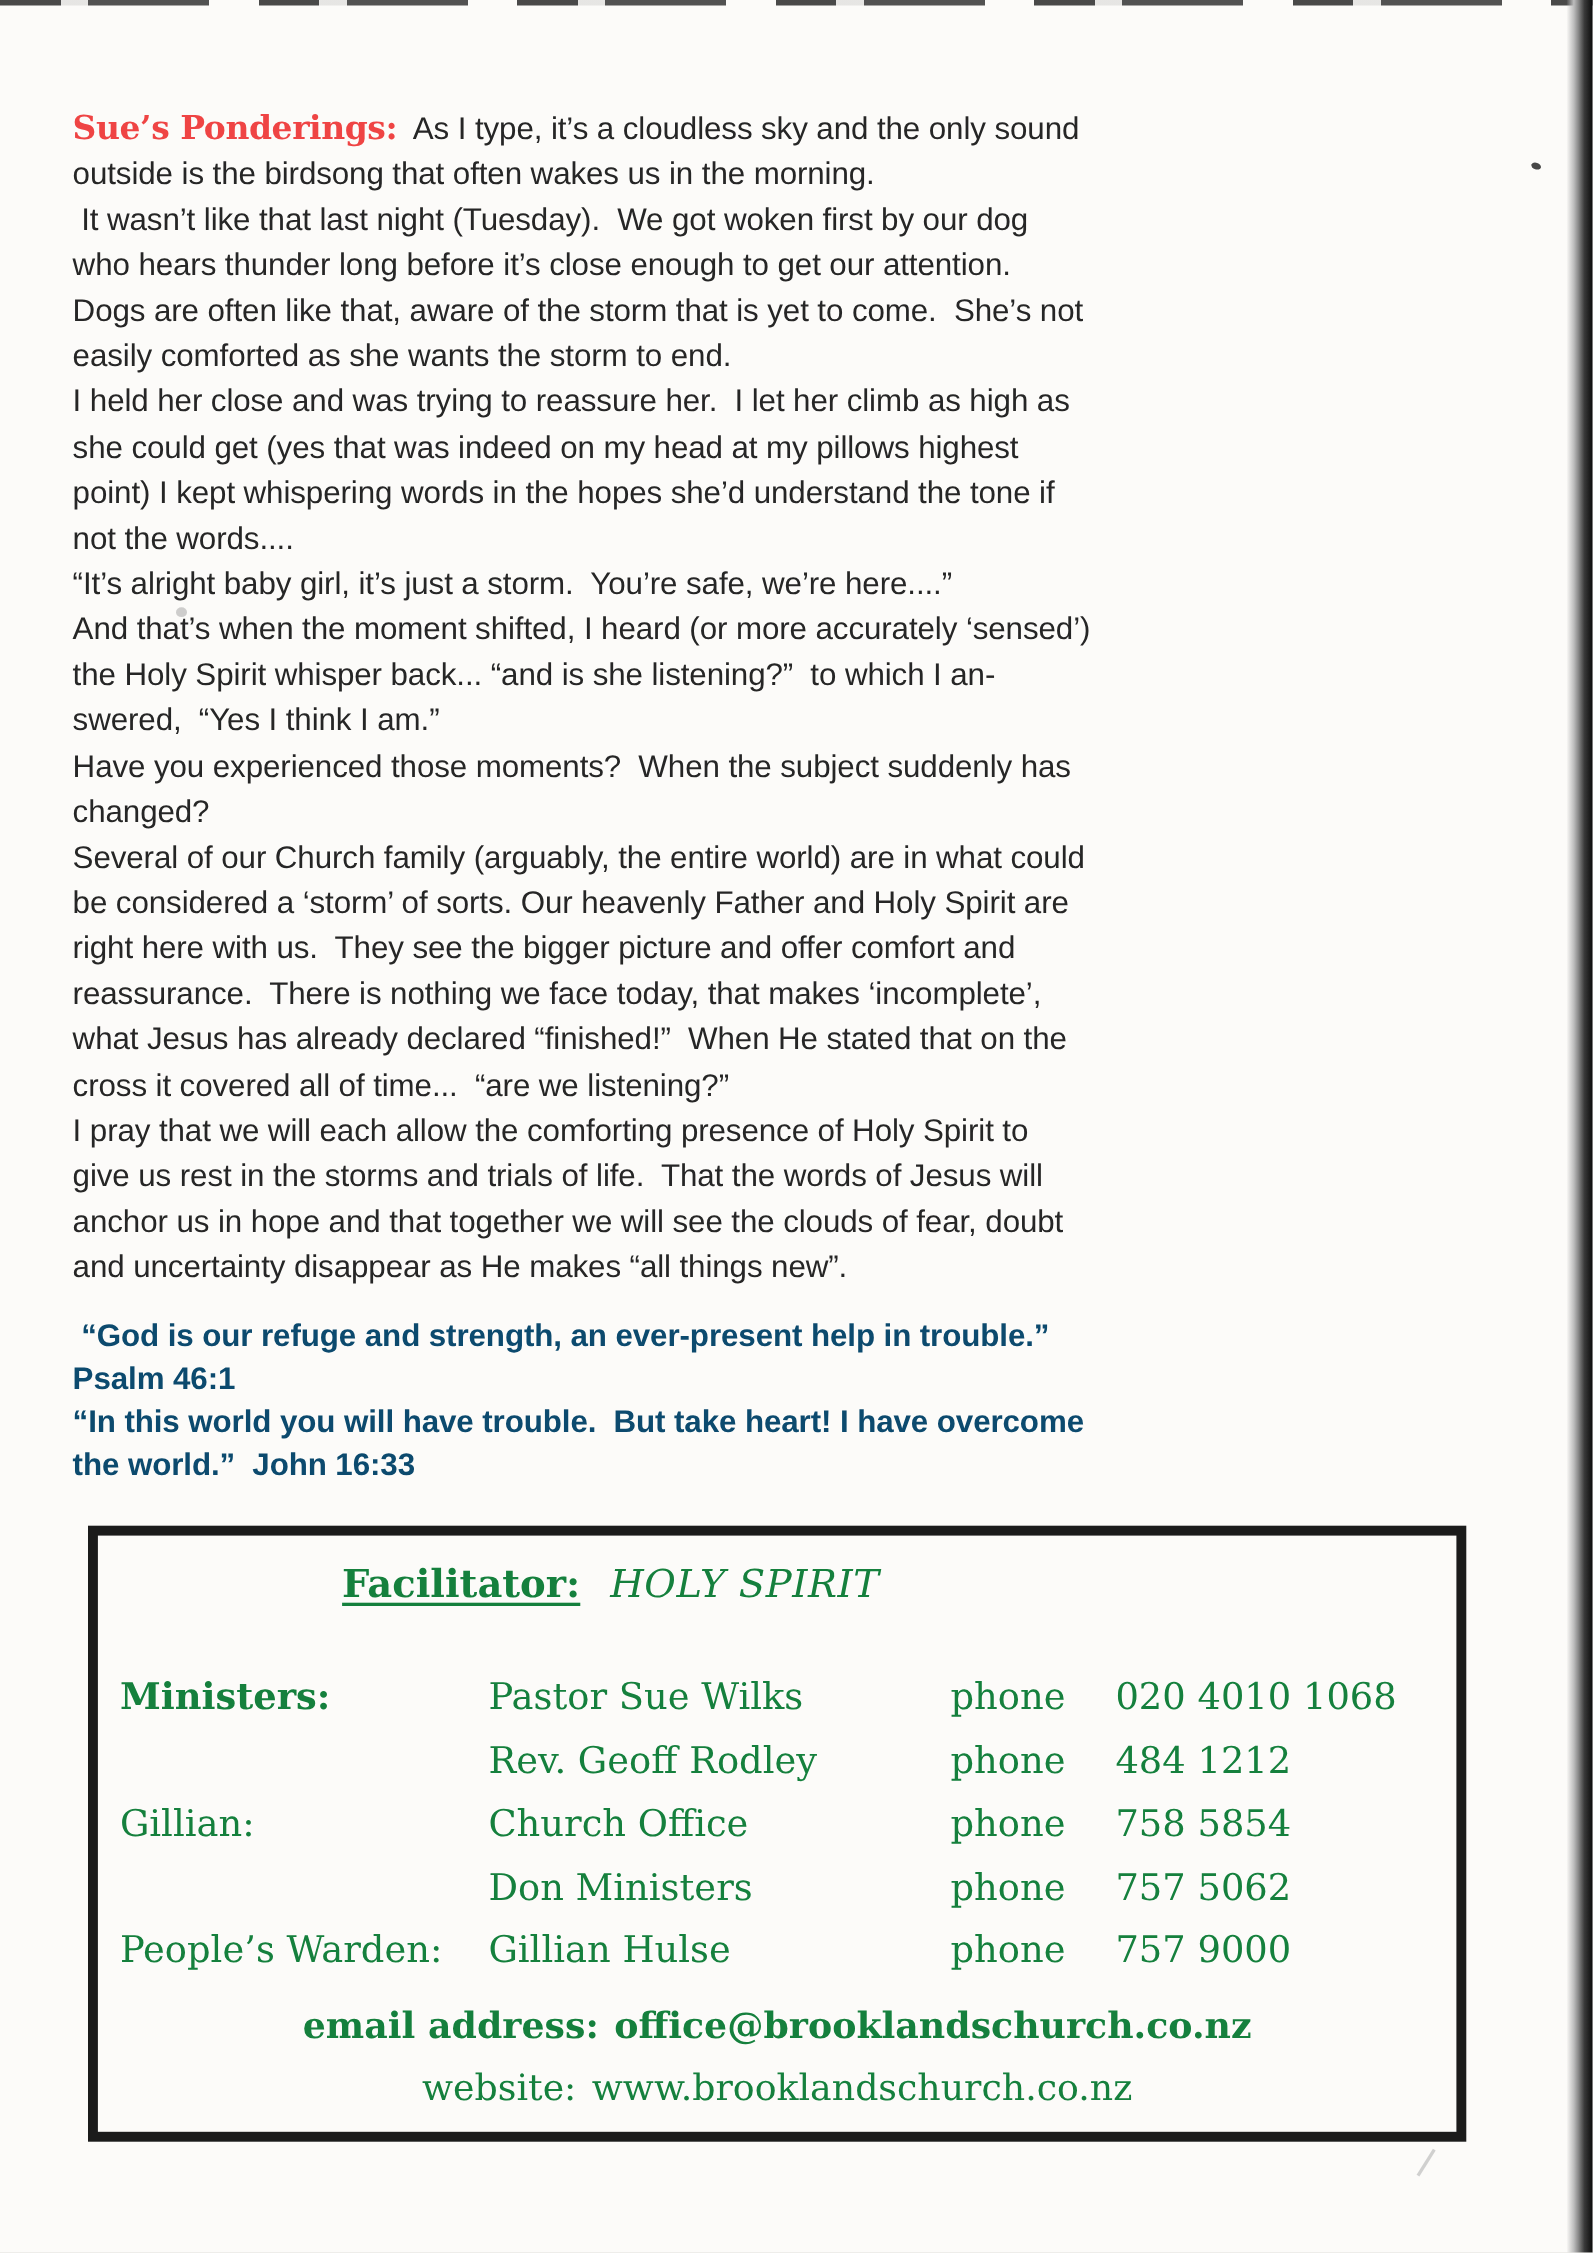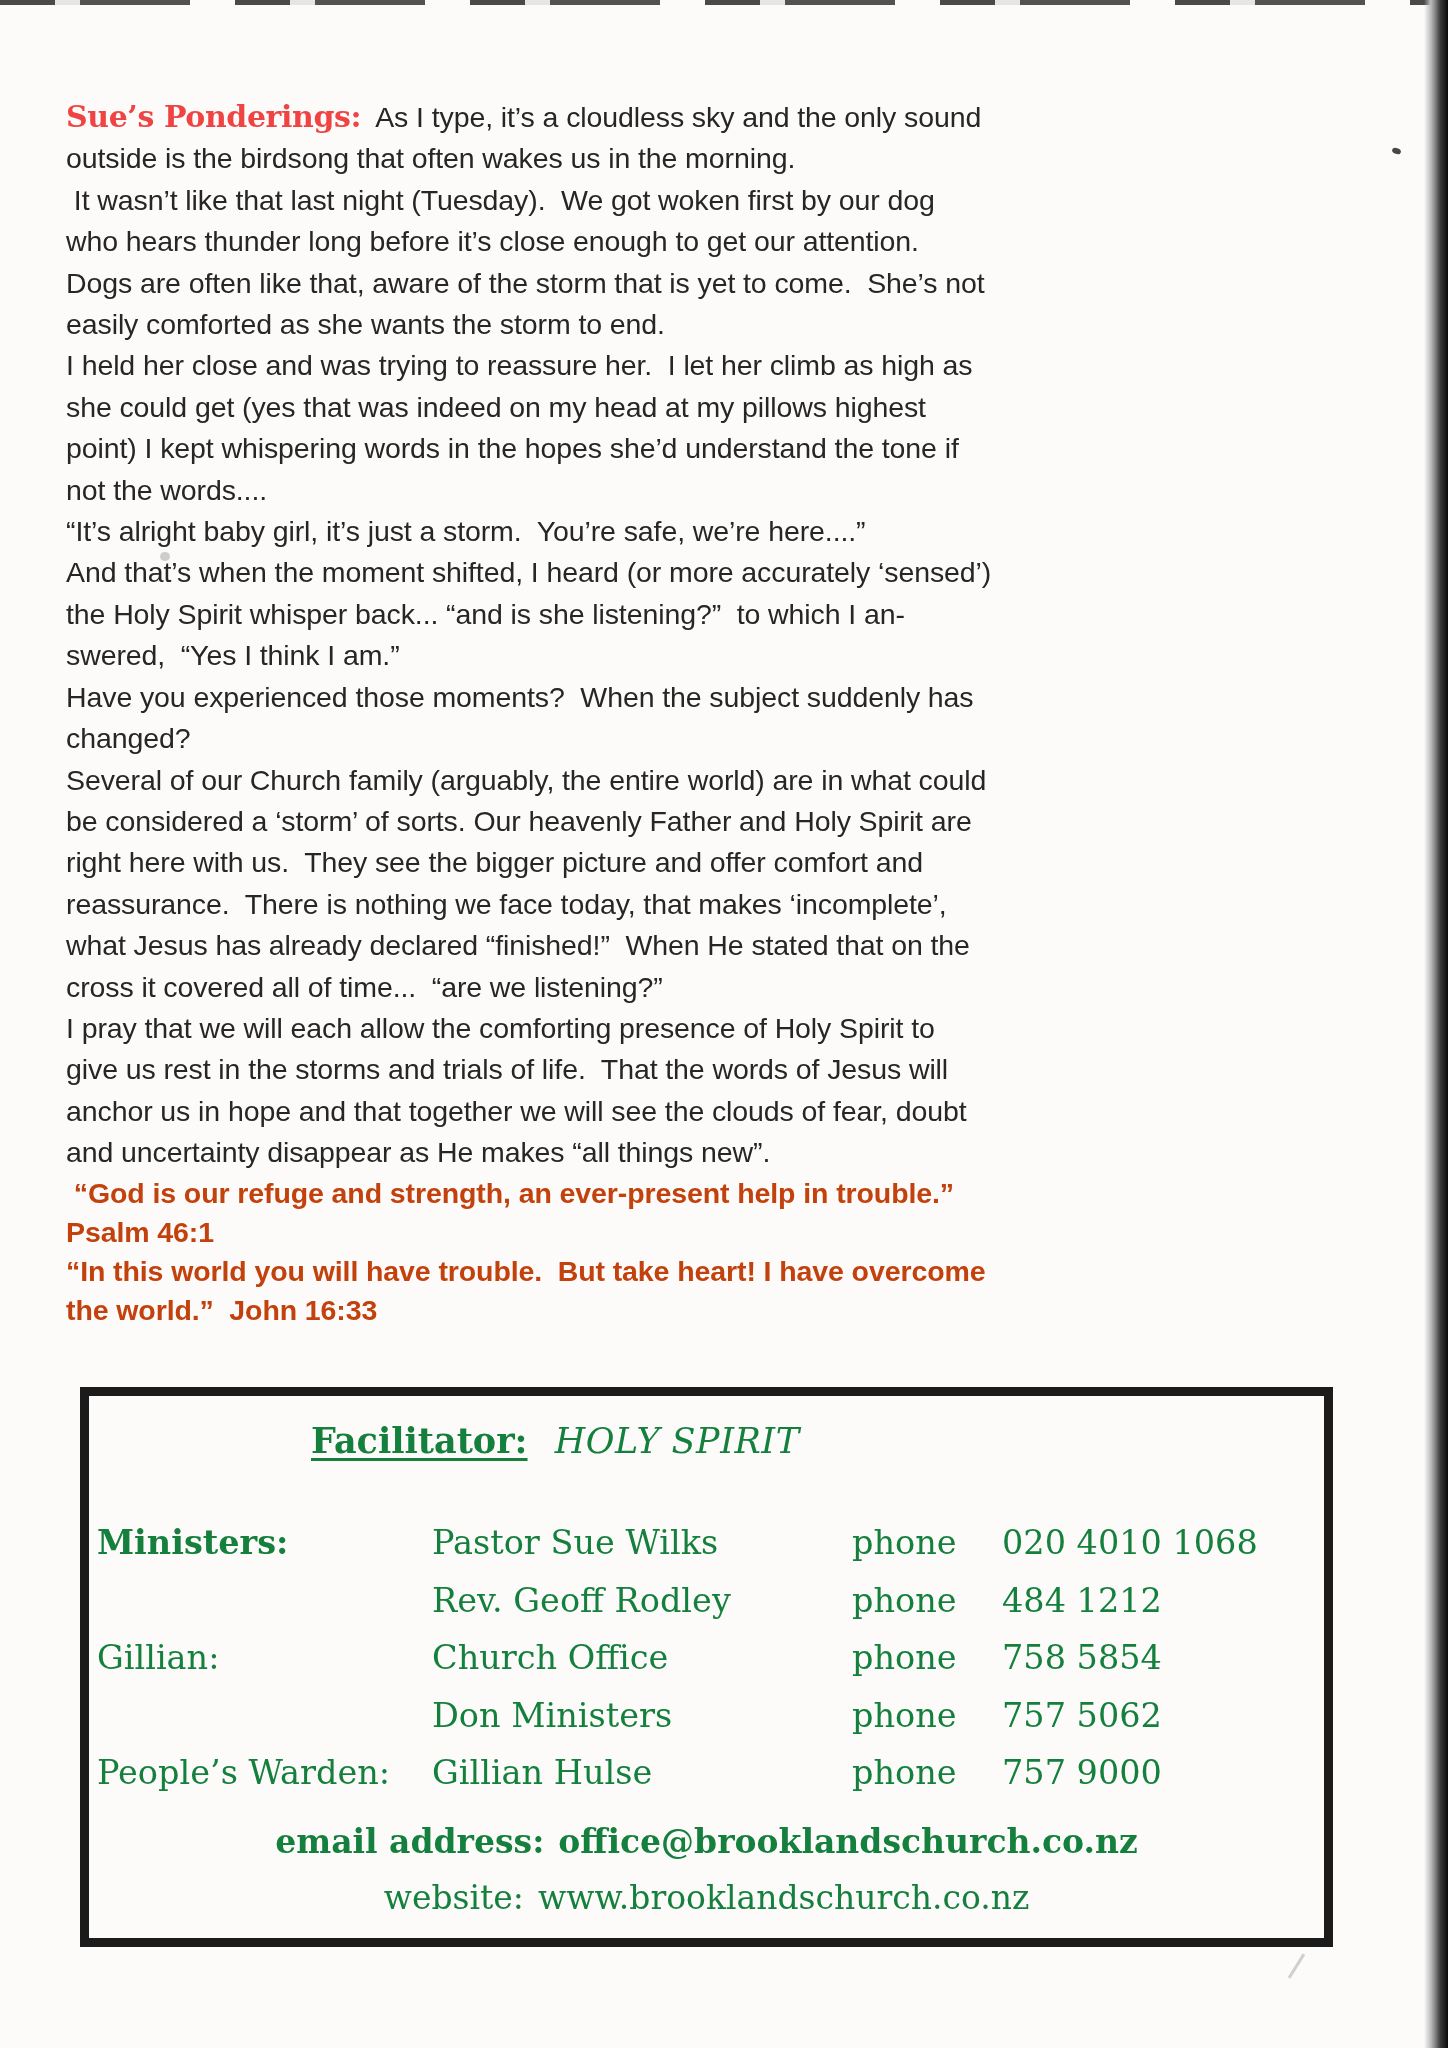--- a/index.html
+++ b/index.html
@@ -35,38 +35,38 @@
   .article-line,.article-body{
     font-size:28.5px;line-height:41.4px;white-space:pre-wrap;
     letter-spacing:-0.1px;
   }
   .article-heading{
     font-family:"DejaVu Serif", serif;font-weight:bold;
     font-size:30px;letter-spacing:-0.4px;color:#ef4444;
   }
   
   .scripture{
-    font-weight:bold;font-size:28.5px;line-height:39px;
-    white-space:pre-wrap;color:#c2410c;width:1030px;letter-spacing:-0.1px;
+    margin-top:22px;font-weight:bold;font-size:28.5px;line-height:39px;
+    white-space:pre-wrap;color:#0c4a6e;width:1030px;letter-spacing:-0.1px;
   }
   
   .contact-box{
     position:absolute;left:80px;top:1387px;width:1253px;height:560px;
     border:9px solid #1b1b1b;box-sizing:border-box;
     font-family:"DejaVu Serif", serif;color:#15803d;
   }
   .facilitator-line{padding:22px 0 0 222px;font-size:35px;line-height:46px;}
   .facilitator-label{
     font-weight:bold;
     text-decoration:underline;
     text-decoration-thickness:3px;
     text-underline-offset:5px;
   }
   .facilitator-value{font-style:italic;padding-left:16px;letter-spacing:.5px;}
-  .contact-rows{margin-top:50px;padding-left:8px;}
+  .contact-rows{margin-top:50px;padding-left:20px;}
   .contact-row{
     display:grid;
     grid-template-columns:335px 420px 150px auto;
     font-size:33.5px;line-height:57.5px;
   }
   .contact-role.bold{font-weight:bold;}
   .email-line{margin-top:18px;text-align:center;font-weight:bold;font-size:33px;line-height:44px;}
   .website-line{margin-top:12px;text-align:center;font-weight:normal;font-size:33px;line-height:44px;}
   .label-gap{display:inline-block;width:14px;}
 </style>

